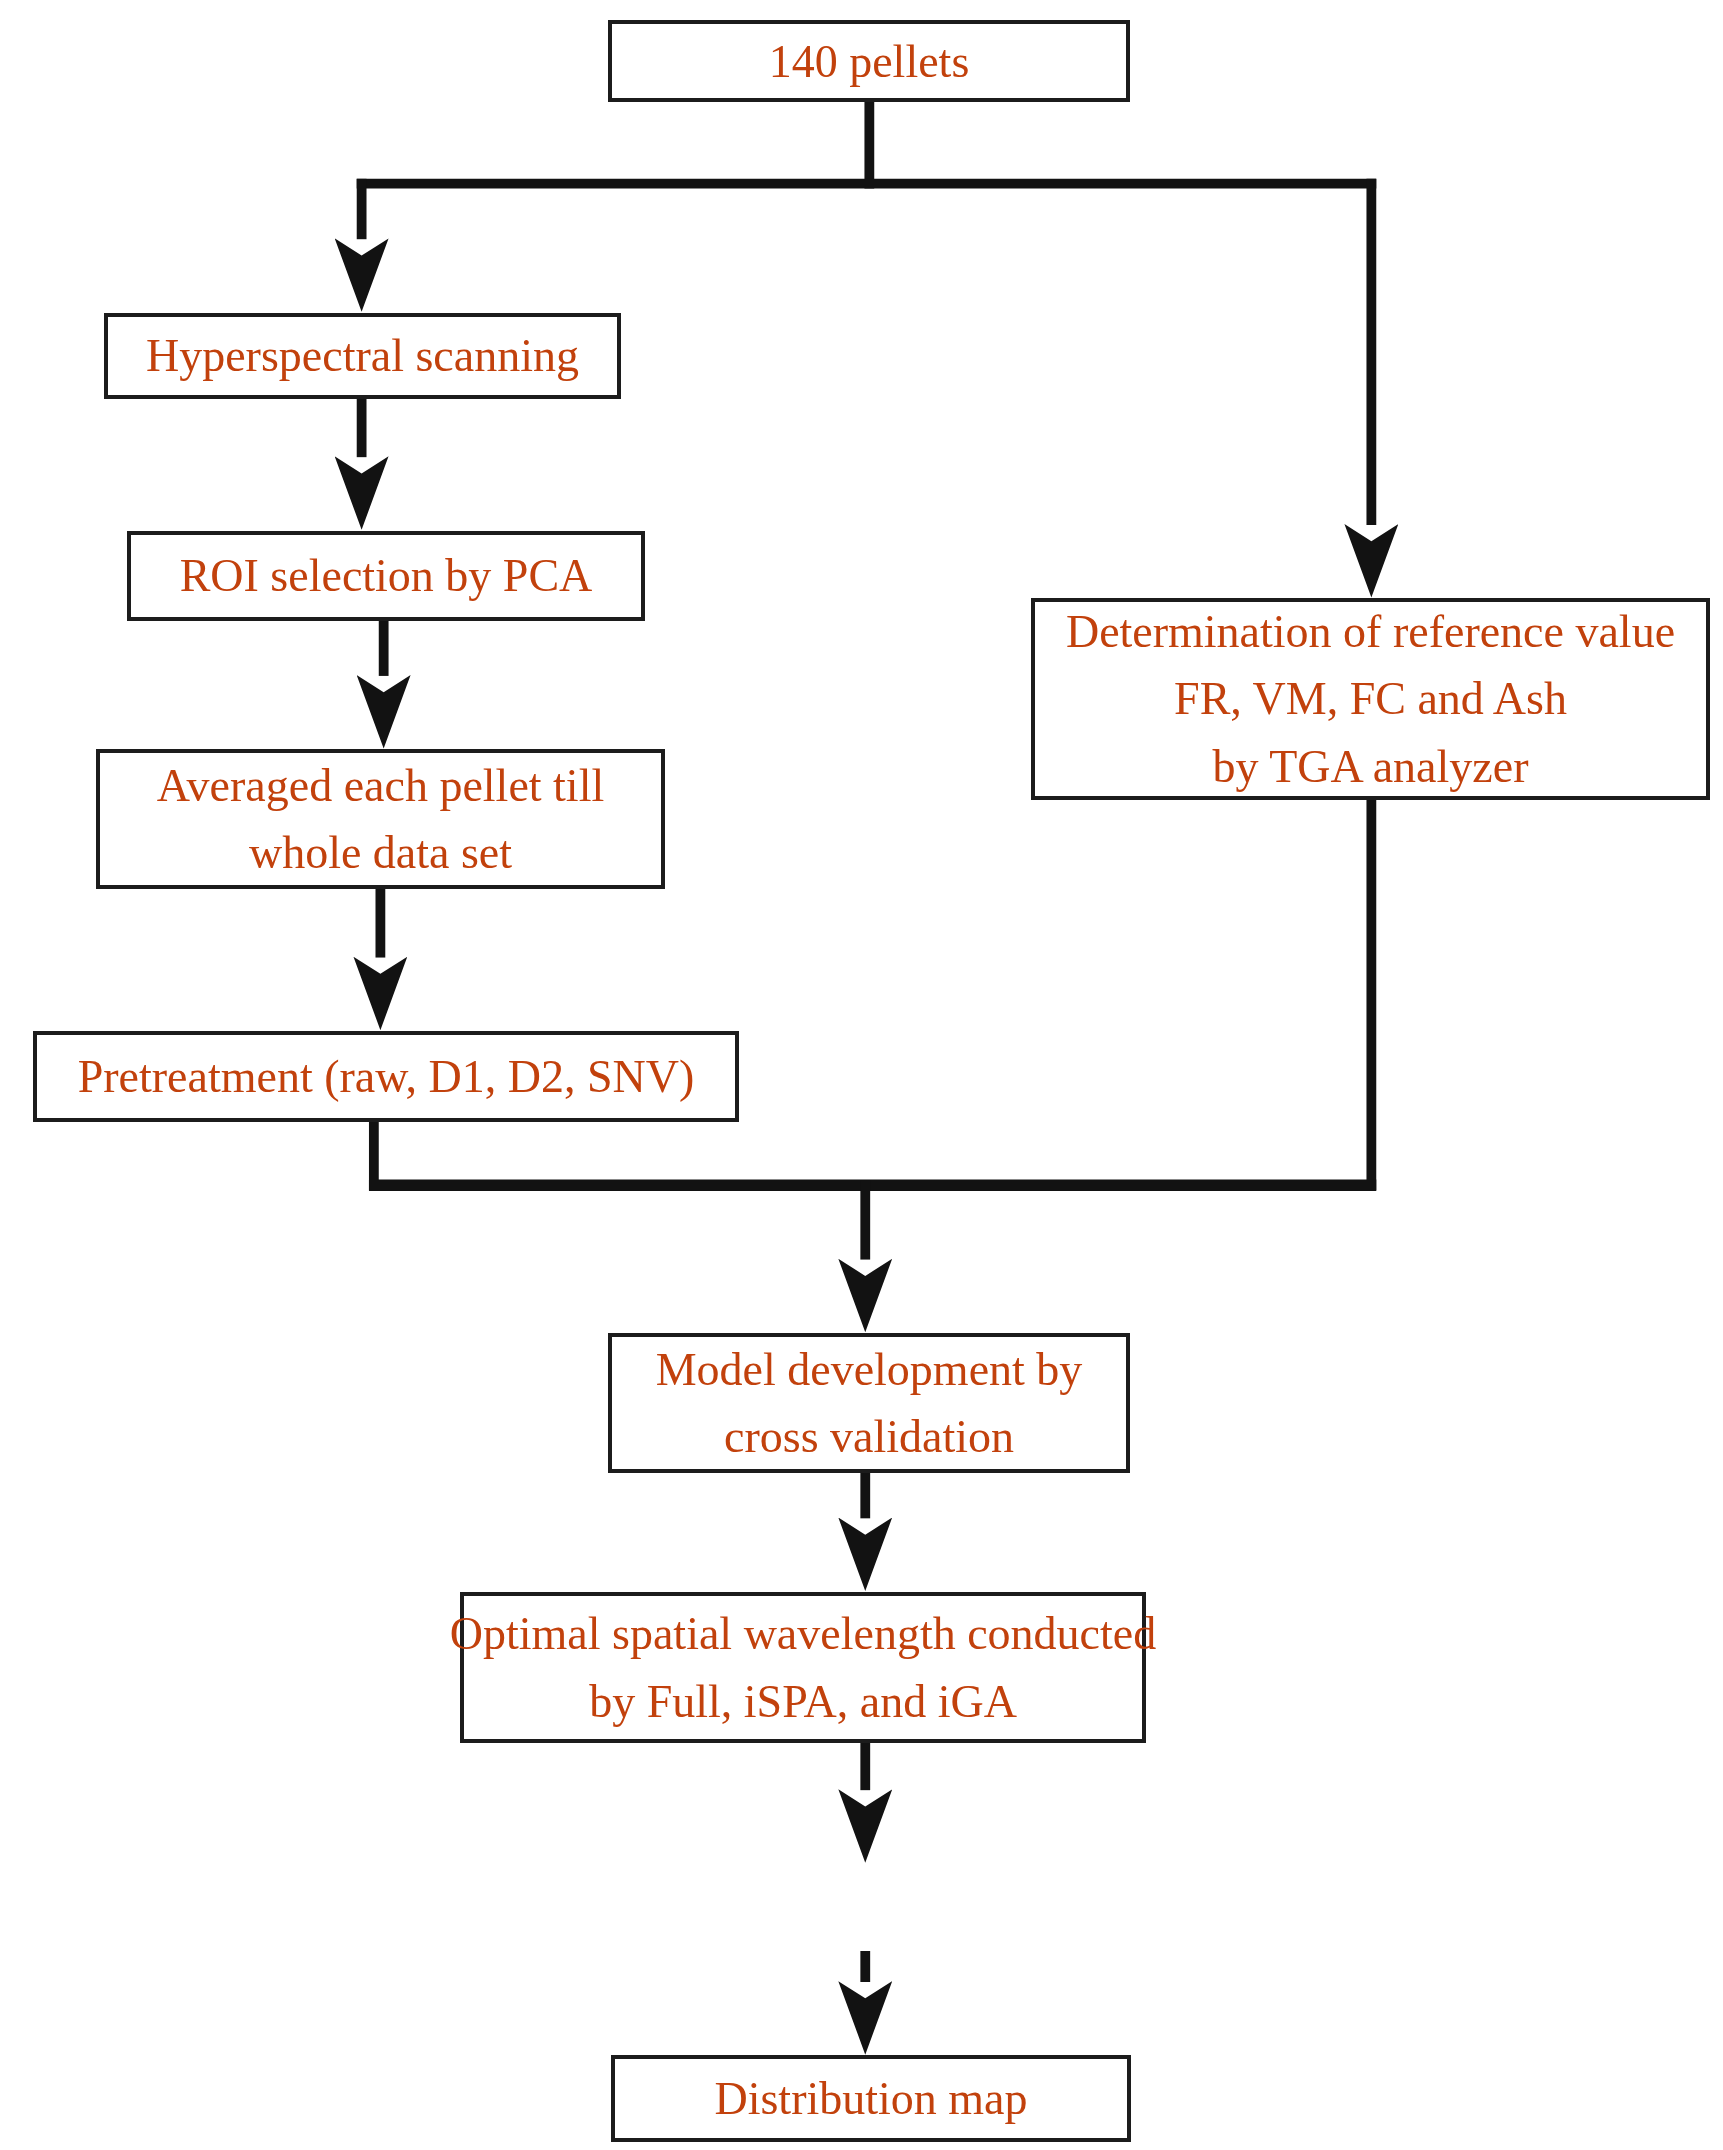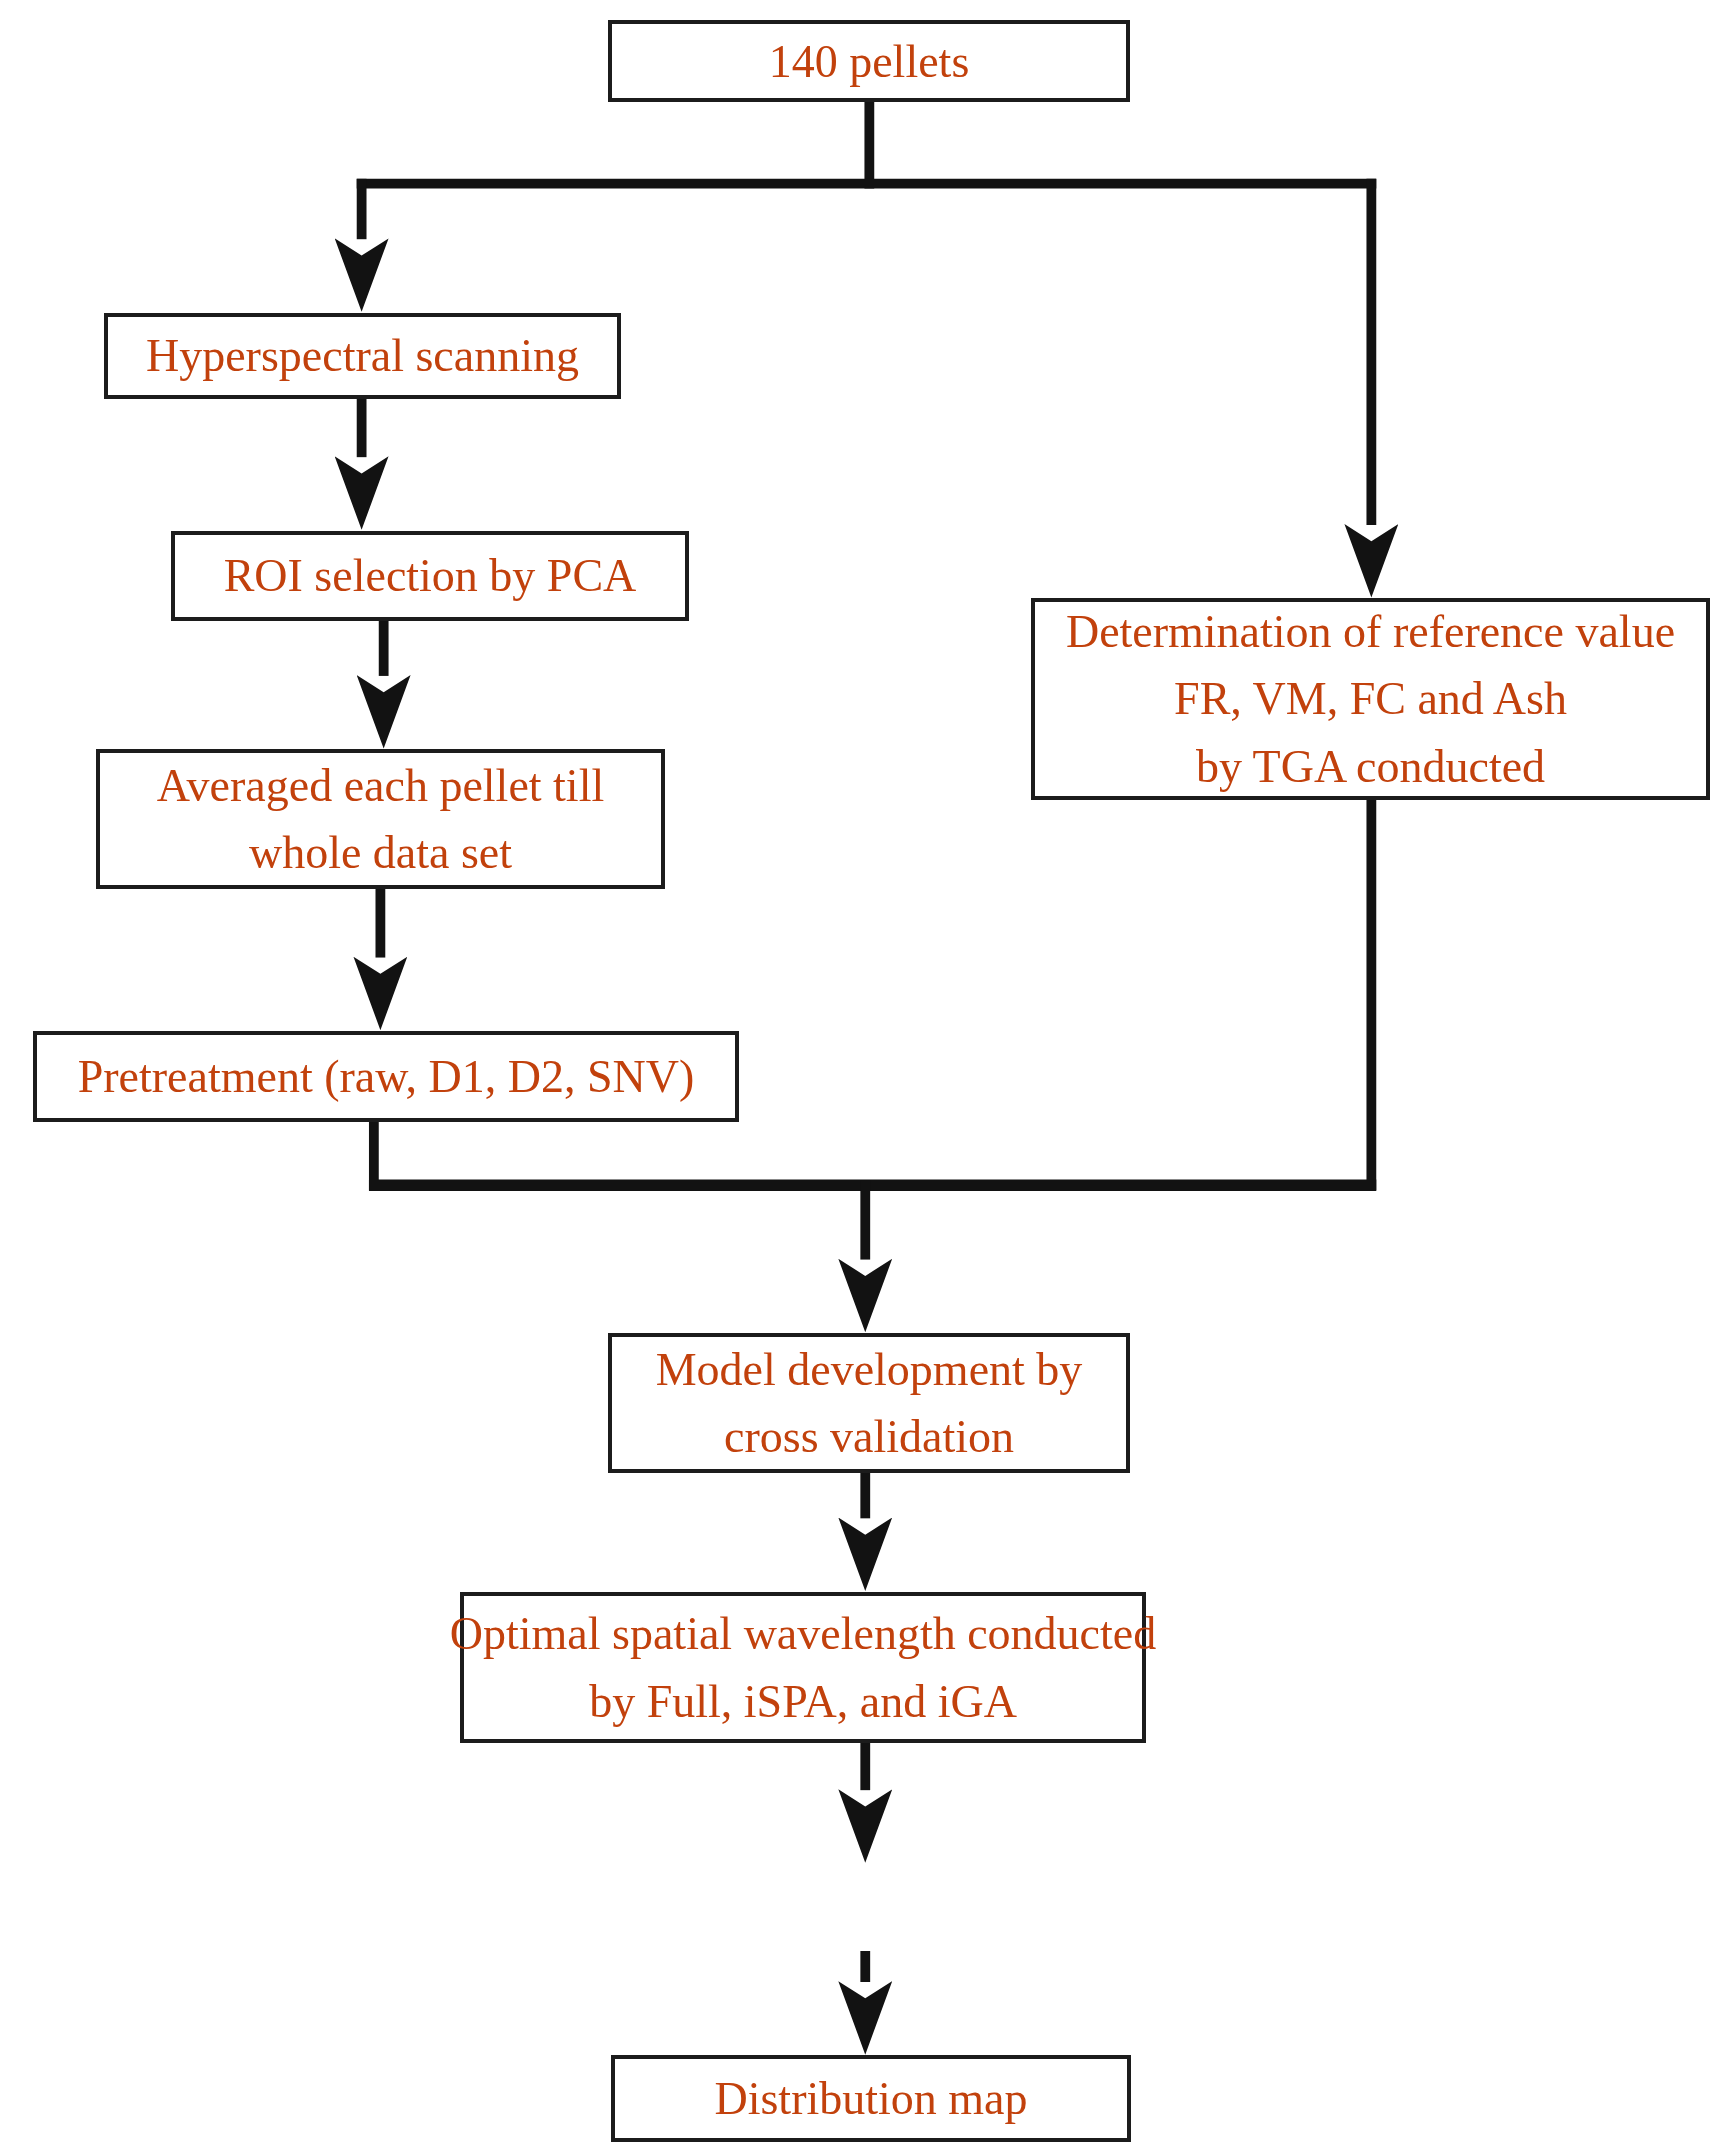--- a/index.html
+++ b/index.html
@@ -41,21 +41,21 @@
     align-items: center;
     justify-content: center;
     text-align: center;
     font-size: 46px;
     line-height: 1.46;
     white-space: nowrap;
   }
   
   #n-pellets      { left: 608px;  top: 20.4px;   width: 522px;  height: 82px; }
   #n-hyper        { left: 104px;  top: 313px;  width: 517px;  height: 86px; }
-  #n-roi          { left: 127px;  top: 531px;  width: 518px;  height: 90px; margin-left: 44px; }
+  #n-roi          { left: 127px;  top: 531px;  width: 518px;  height: 90px; }
   #n-averaged     { left: 96px;  top: 749px;  width: 569px;  height: 140px; }
   #n-pretreatment { left: 33px;   top: 1031px; width: 706px;  height: 91px; }
   #n-reference    { left: 1031px; top: 598px;  width: 679px;  height: 202px; }
   #n-model        { left: 608px;  top: 1333px; width: 522px;  height: 140px; }
   #n-optimal      { left: 460px;  top: 1592px; width: 686px; height: 151px; }
   #n-validation   { left: 549px;  top: 1863px; width: 638px;  height: 91px; }
   #n-distribution { left: 611px;  top: 2055px; width: 520px;  height: 87px; }
 </style>
 </head>
 <body>
@@ -115,21 +115,21 @@
     <span>whole data set</span>
   </div>
 
   <div class="node" id="n-pretreatment">
     <span>Pretreatment (raw, D1, D2, SNV)</span>
   </div>
 
   <div class="node" id="n-reference">
     <span>Determination of reference value</span>
     <span>FR, VM, FC and Ash</span>
-    <span>by TGA conducted</span>
+    <span>by TGA analyzer</span>
   </div>
 
   <div class="node" id="n-model">
     <span>Model development by</span>
     <span>cross validation</span>
   </div>
 
   <div class="node" id="n-optimal">
     <span>Optimal spatial wavelength conducted</span>
     <span>by Full, iSPA, and iGA</span>

